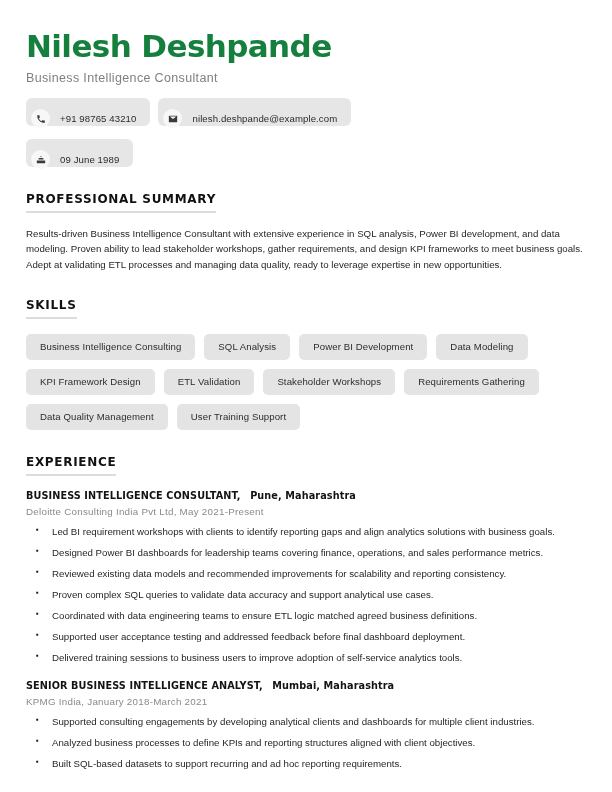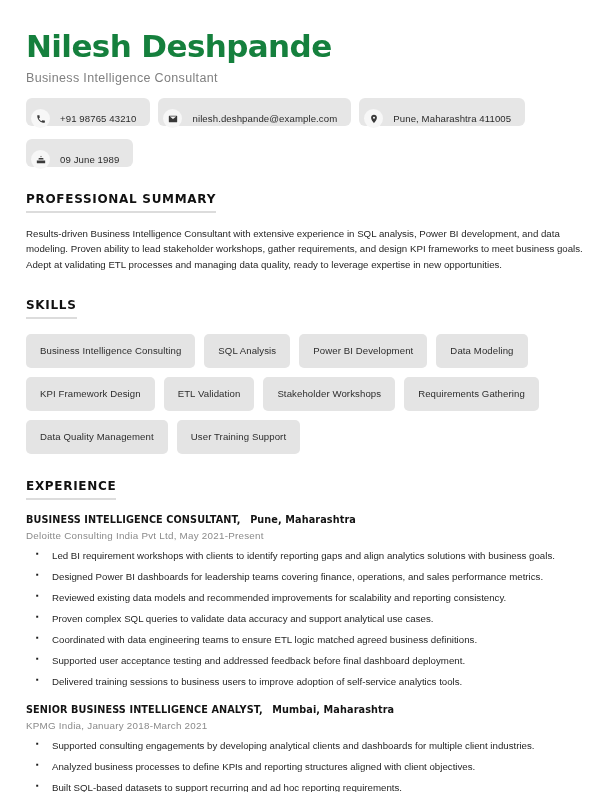--- a/index.html
+++ b/index.html
@@ -108,21 +108,21 @@
   .skills-wrap {
     display: flex;
     flex-wrap: wrap;
     gap: 9px 9px;
     margin-top: 15px;
     max-width: 562px;
   }
   .skill {
     background: #e4e4e4;
     border-radius: 5px;
-    height: 34px;
+    height: 26px;
     display: inline-flex;
     align-items: center;
     padding: 0 14px;
     font-size: 9.6px;
     color: #2d2d2d;
     white-space: nowrap;
     letter-spacing: 0.1px;
   }
 
   
@@ -191,28 +191,20 @@
 
       <div class="chip">
         <span class="chip-icon">
           <svg width="10" height="10" viewBox="0 0 24 24" fill="#3a3a3a">
             <path d="M2 5.5A1.5 1.5 0 0 1 3.5 4h17A1.5 1.5 0 0 1 22 5.5v13A1.5 1.5 0 0 1 20.5 20h-17A1.5 1.5 0 0 1 2 18.5v-13zm2.3.5L12 12l7.7-6H4.3z"></path>
           </svg>
         </span>
         <span class="chip-text">nilesh.deshpande@example.com</span>
       </div>
 
-      <div class="chip">
-        <span class="chip-icon">
-          <svg width="10" height="10" viewBox="0 0 24 24" fill="#3a3a3a">
-            <path d="M12 2C8.1 2 5 5.1 5 9c0 5.2 7 13 7 13s7-7.8 7-13c0-3.9-3.1-7-7-7zm0 9.5A2.5 2.5 0 1 1 12 6.5a2.5 2.5 0 0 1 0 5z"></path>
-          </svg>
-        </span>
-        <span class="chip-text">Pune, Maharashtra 411005</span>
-      </div>
     </div>
 
     <div class="chips-row">
       <div class="chip">
         <span class="chip-icon">
           <svg width="10" height="10" viewBox="0 0 24 24" fill="#3a3a3a">
             <path d="M12 2c.7.8 1.2 1.5 1.2 2.2 0 .7-.5 1.2-1.2 1.2s-1.2-.5-1.2-1.2C10.8 3.5 11.3 2.8 12 2z"></path>
             <path d="M8 7h8c1.1 0 2 .9 2 2v2H6V9c0-1.1.9-2 2-2z"></path>
             <path d="M3 13h18c.6 0 1 .4 1 1v5c0 .6-.4 1-1 1H3c-.6 0-1-.4-1-1v-5c0-.6.4-1 1-1z"></path>
           </svg>

